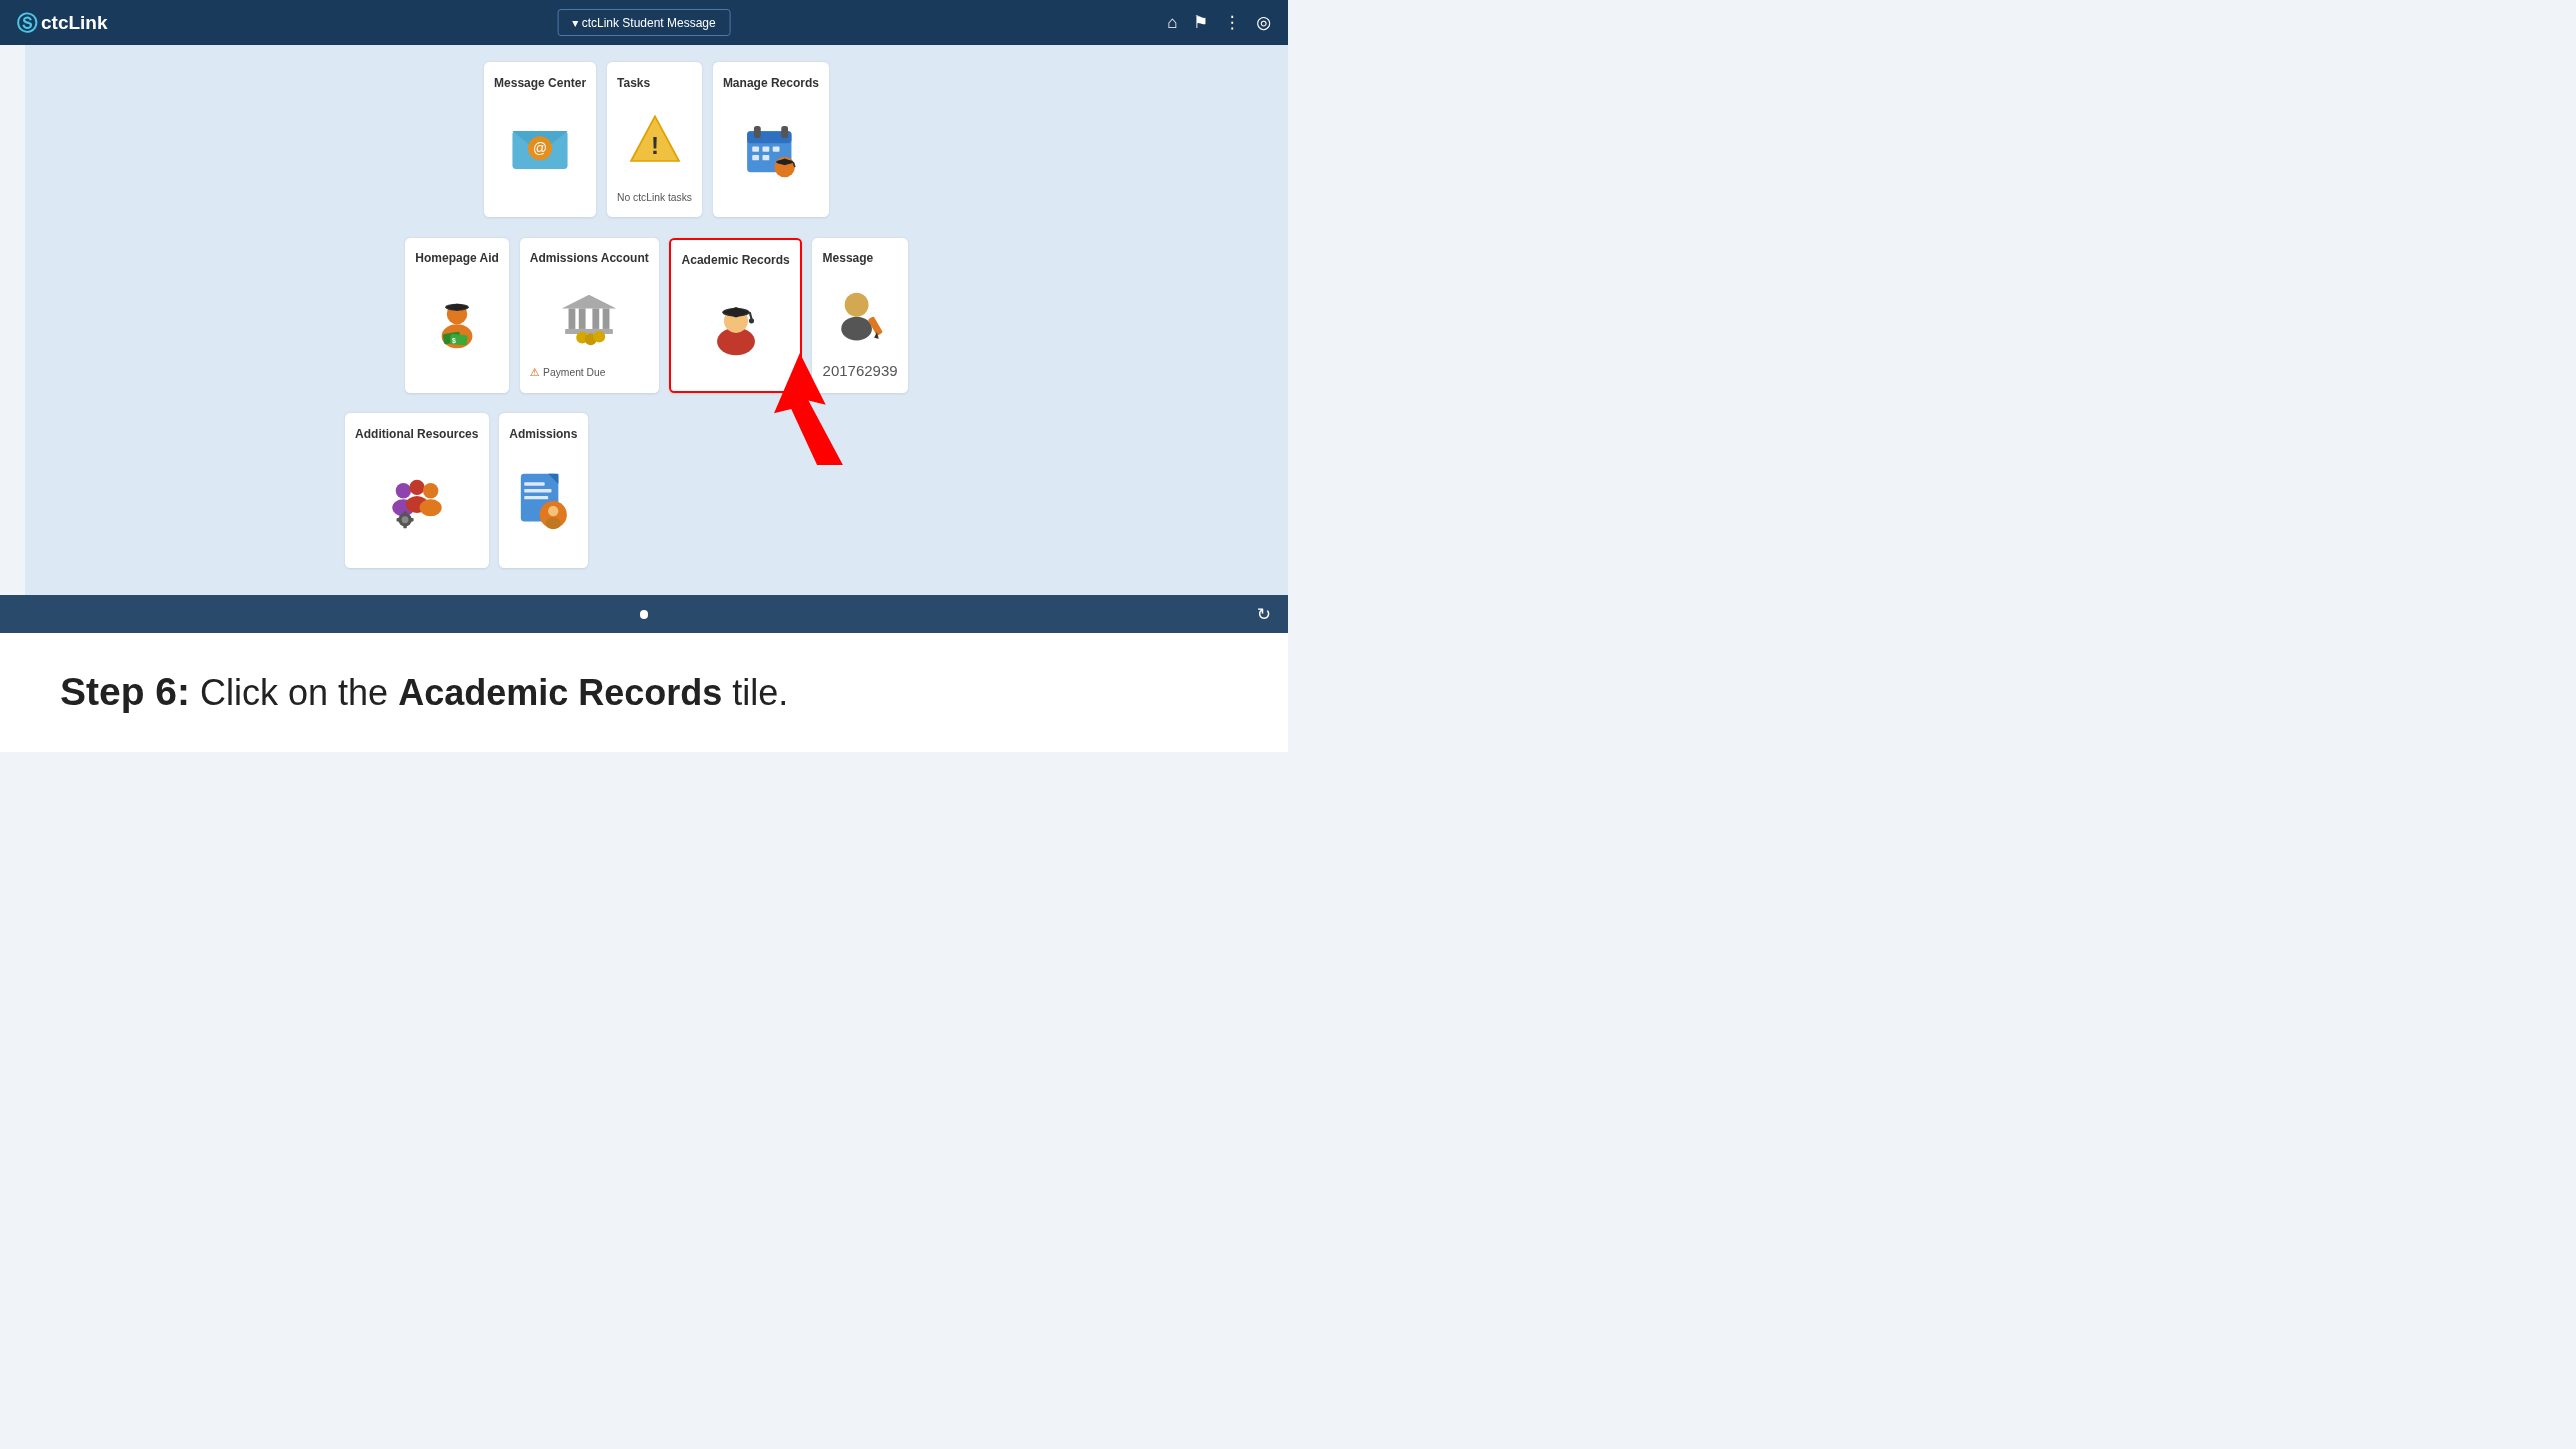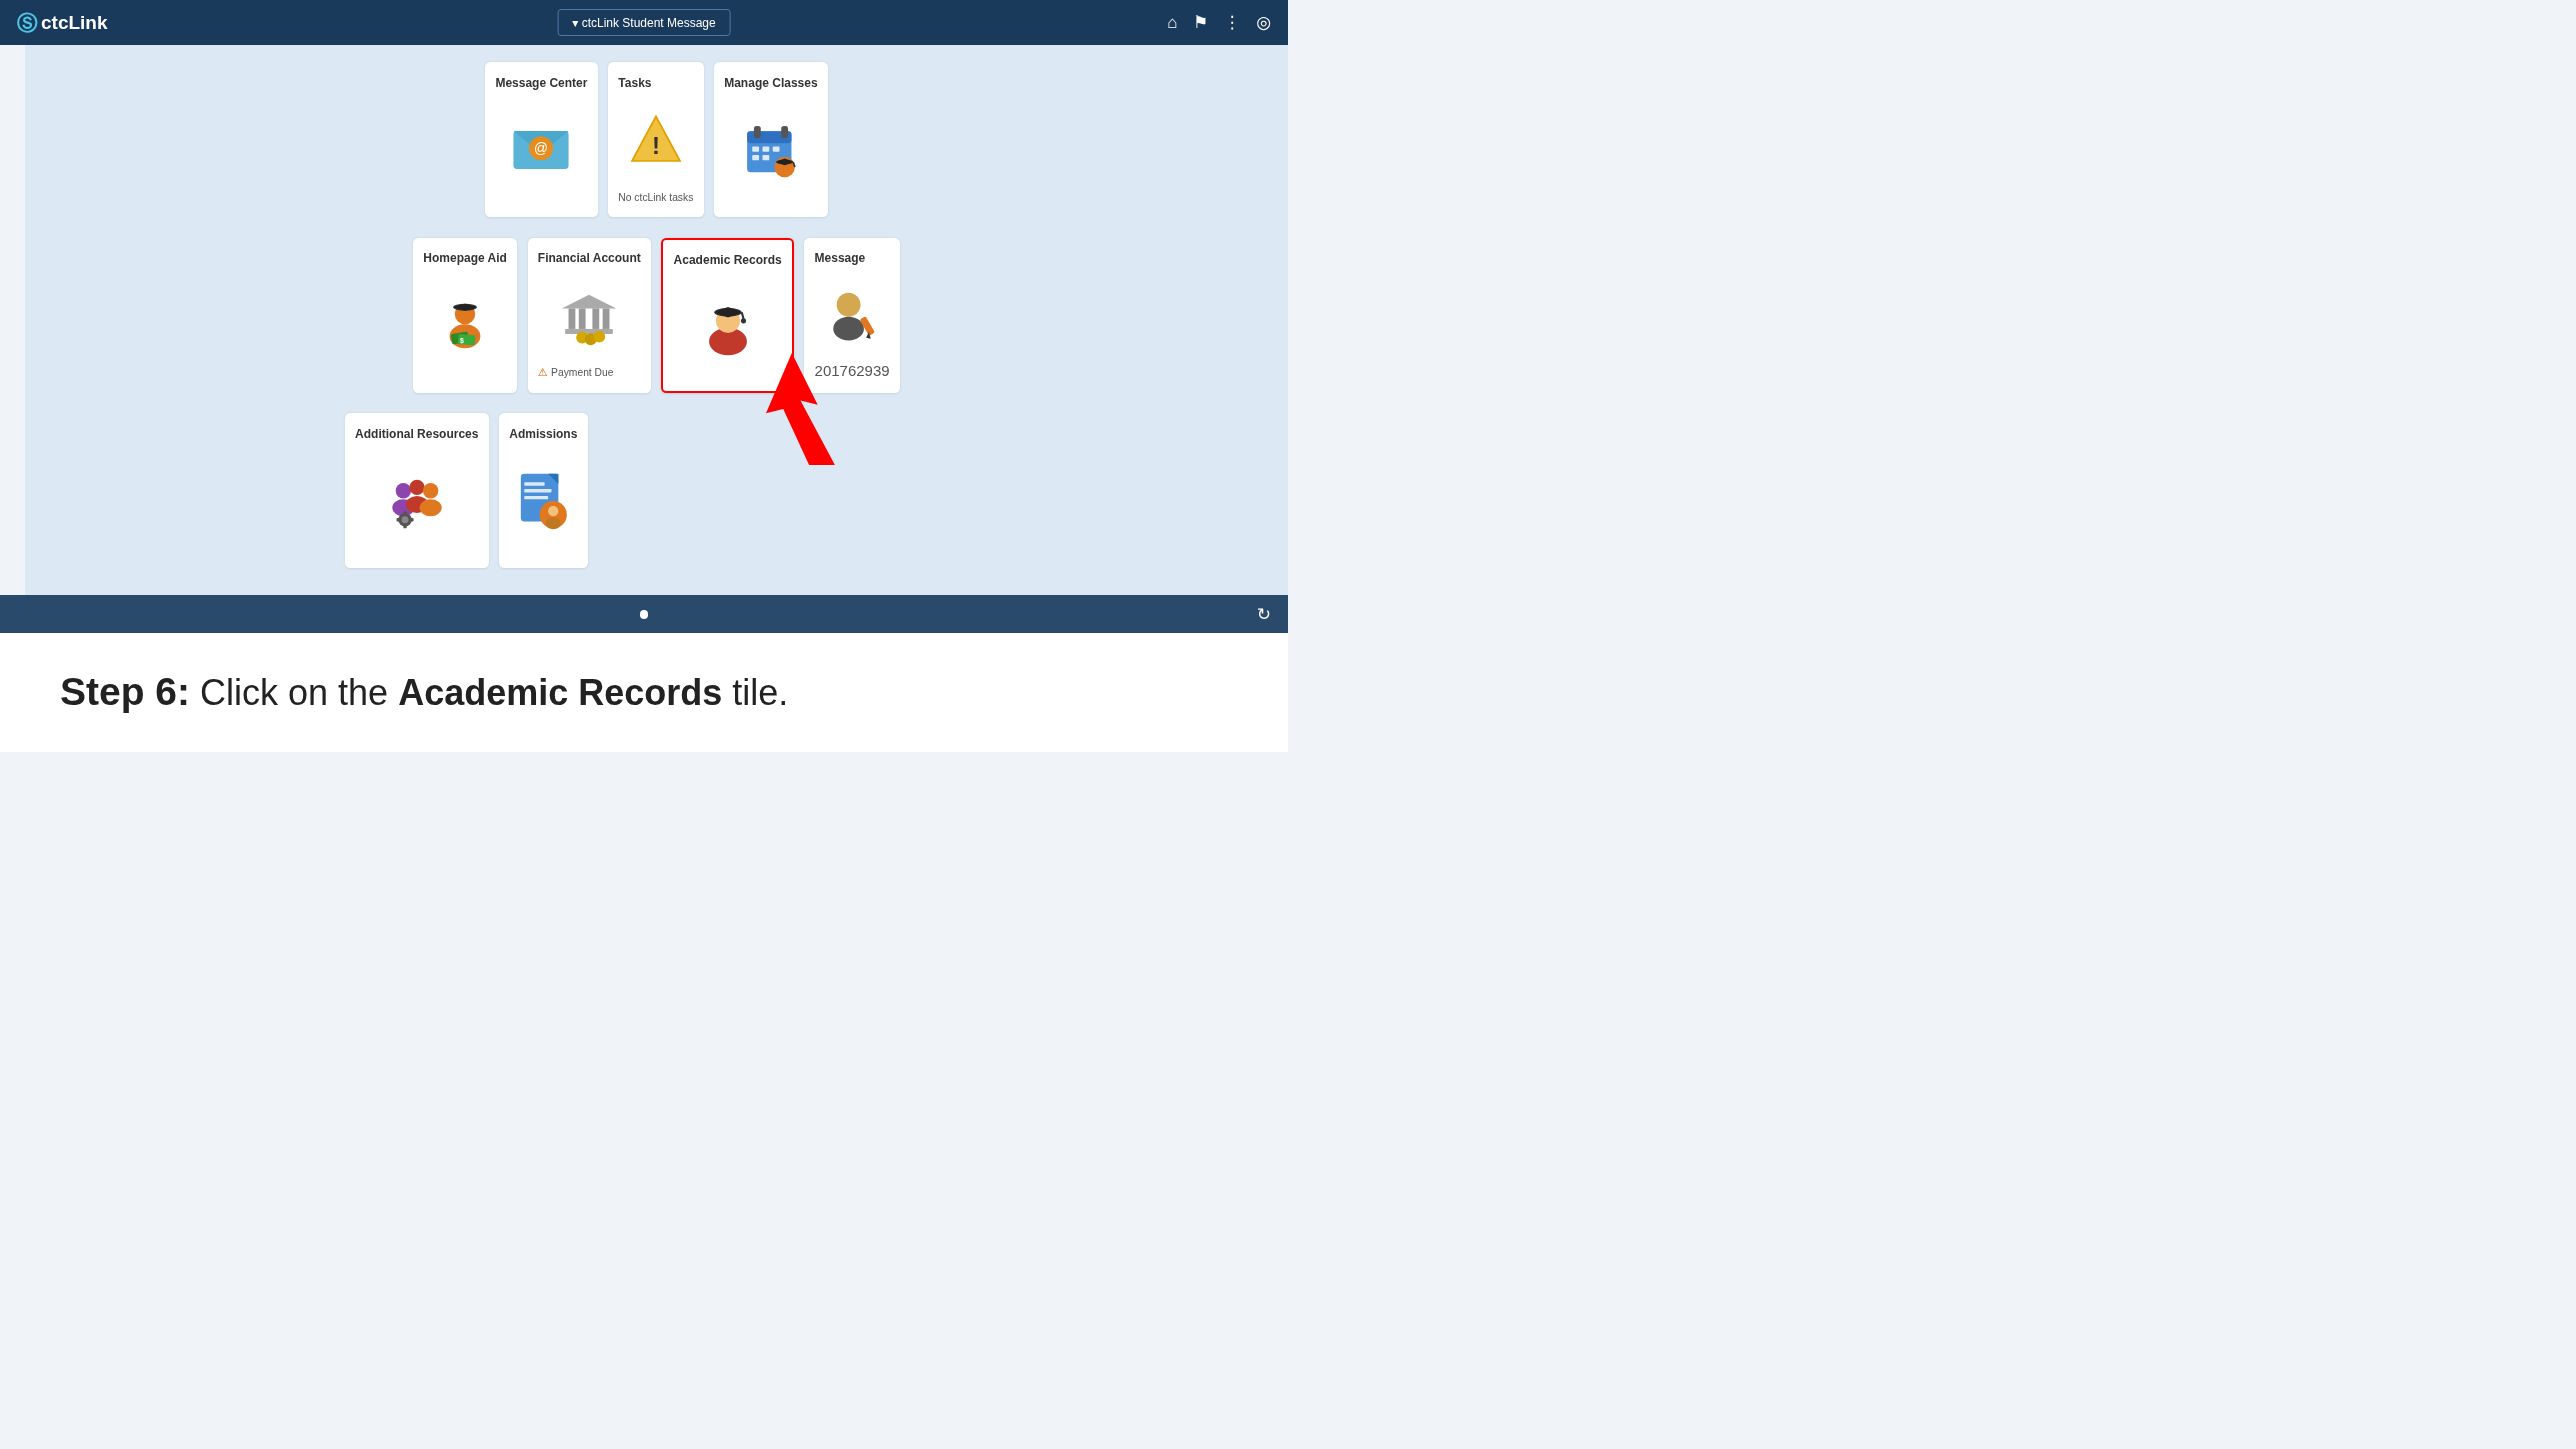--- a/index.html
+++ b/index.html
@@ -235,21 +235,21 @@
           <svg width="52" height="60" viewBox="0 0 60 70">
             <polygon points="30,4 58,56 2,56" fill="#f0c040" stroke="#e0a000" stroke-width="2"></polygon>
             <text x="30" y="48" text-anchor="middle" font-size="28" fill="#333" font-weight="bold">!</text>
           </svg>
         </div>
         <div class="no-tasks-text">No ctcLink tasks</div>
       </div>
 
 
       <div class="tile">
-        <div class="tile-title">Manage Classes</div>
+        <div class="tile-title">Manage Records</div>
         <div class="tile-icon-wrap">
           <svg width="58" height="58" viewBox="0 0 68 68">
             <rect x="6" y="12" width="52" height="48" rx="4" fill="#4a90d9"></rect>
             <rect x="6" y="12" width="52" height="14" rx="4" fill="#3070c0"></rect>
             <rect x="14" y="6" width="8" height="14" rx="3" fill="#555"></rect>
             <rect x="46" y="6" width="8" height="14" rx="3" fill="#555"></rect>
             <rect x="12" y="30" width="8" height="6" rx="1" fill="white" opacity="0.8"></rect>
             <rect x="24" y="30" width="8" height="6" rx="1" fill="white" opacity="0.8"></rect>
             <rect x="36" y="30" width="8" height="6" rx="1" fill="white" opacity="0.8"></rect>
             <rect x="12" y="40" width="8" height="6" rx="1" fill="white" opacity="0.8"></rect>
@@ -279,21 +279,21 @@
             <polygon points="34,8 48,12 34,16 20,12" fill="#222"></polygon>
 
             <rect x="18" y="42" width="20" height="12" rx="2" fill="#2a8a2a" transform="rotate(-10,28,48)"></rect>
             <rect x="26" y="44" width="20" height="12" rx="2" fill="#3aaa3a" transform="rotate(5,36,50)"></rect>
             <text x="28" y="54" font-size="8" fill="white" font-weight="bold">$</text>
           </svg>
         </div>
       </div>
 
       <div class="tile">
-        <div class="tile-title">Financial Account</div>
+        <div class="tile-title">Admissions Account</div>
         <div class="tile-icon-wrap">
           <svg width="62" height="58" viewBox="0 0 72 68">
 
             <polygon points="36,8 68,24 4,24" fill="#aaa"></polygon>
             <rect x="12" y="24" width="8" height="24" fill="#999"></rect>
             <rect x="24" y="24" width="8" height="24" fill="#999"></rect>
             <rect x="40" y="24" width="8" height="24" fill="#999"></rect>
             <rect x="52" y="24" width="8" height="24" fill="#999"></rect>
             <rect x="8" y="48" width="56" height="6" rx="1" fill="#aaa"></rect>
 

